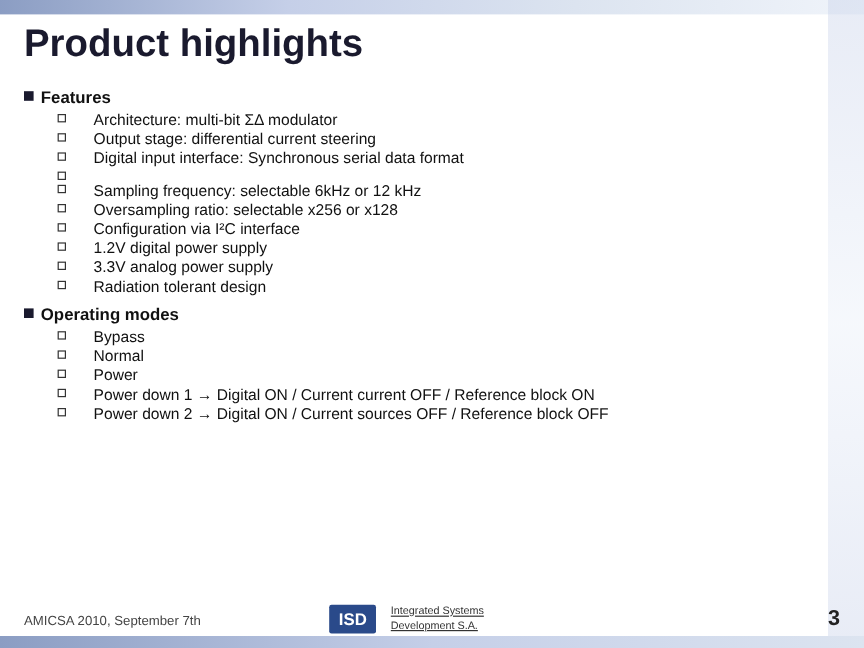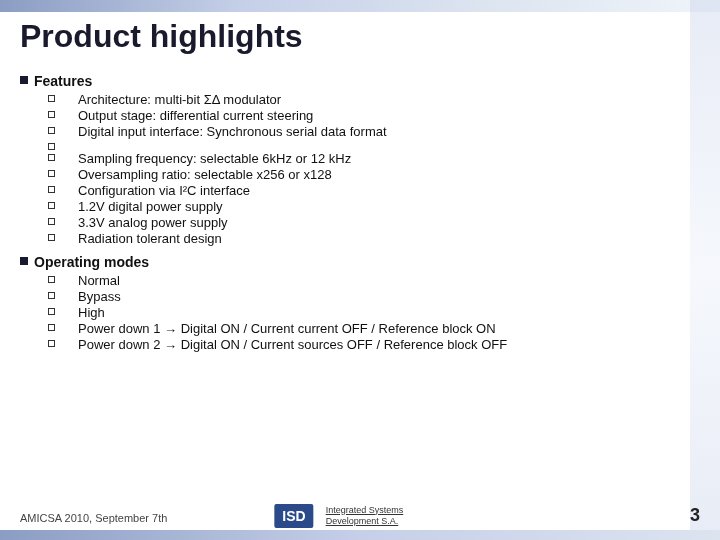--- a/index.html
+++ b/index.html
@@ -62,21 +62,21 @@
       color: #444;
     }
 
     
     .footer-logo {
       position: absolute;
       bottom: 12px;
       left: 50%;
       transform: translateX(-50%);
       display: flex;
-      align-items: flex-end;
+      align-items: flex-start;
       gap: 12px;
     }
 
     .logo-box {
       background: #2a4a8a;
       color: white;
       font-size: 14px;
       font-weight: bold;
       padding: 4px 8px;
       border-radius: 2px;
@@ -240,29 +240,29 @@
       </li>
 
       <li>
         <div class="section-label">
           <span class="bullet-square"></span>
           <strong>Operating modes</strong>
         </div>
         <ul class="sub-list">
           <li>
               <span class="sub-bullet"></span>
+              <span>Bypass</span>
+            </li>
+          <li>
+              <span class="sub-bullet"></span>
               <span>Normal</span>
             </li>
           <li>
               <span class="sub-bullet"></span>
-              <span>Bypass</span>
-            </li>
-          <li>
-              <span class="sub-bullet"></span>
-              <span>High</span>
+              <span>Power</span>
             </li>
           <li>
               <span class="sub-bullet"></span>
               <span><span>Power down 1</span> <span class="arrow">→</span> <span>Digital ON / Current current OFF / Reference block ON</span></span>
             </li>
           <li>
               <span class="sub-bullet"></span>
               <span><span>Power down 2</span> <span class="arrow">→</span> <span>Digital ON / Current sources OFF / Reference block OFF</span></span>
             </li>
         </ul>

